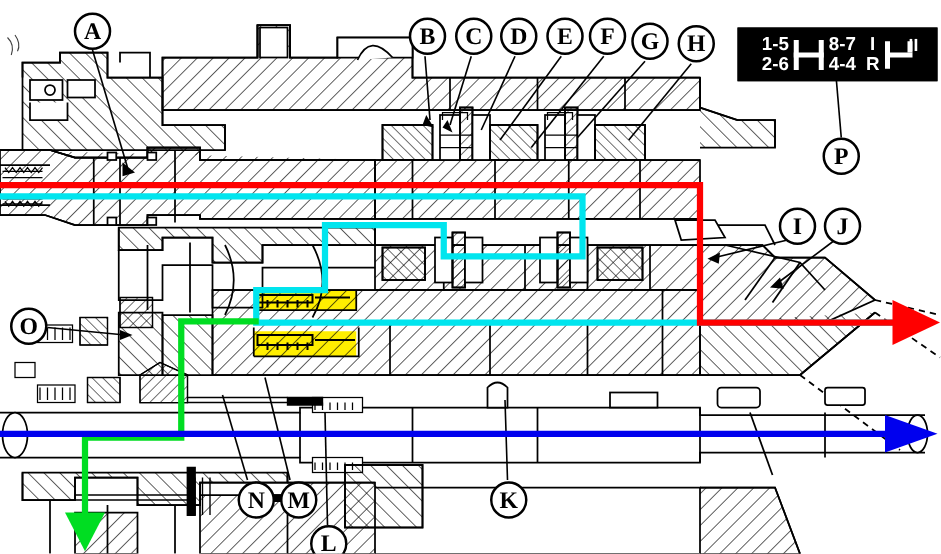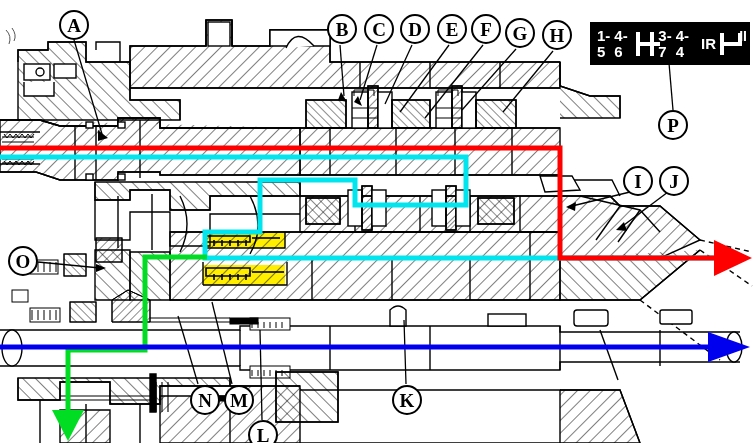--- a/index.html
+++ b/index.html
@@ -6,22 +6,22 @@
   body{font-family:"Liberation Sans",sans-serif;}
   #stage{position:relative;width:753px;height:443px;background:#ffffff;overflow:hidden;}
   #stage svg.layer{position:absolute;left:0;top:0;width:753px;height:443px;}
   .callout{position:absolute;border:2.5px solid #000;border-radius:50%;background:#fff;
            display:flex;align-items:center;justify-content:center;
            font-weight:bold;font-family:"Liberation Serif",serif;color:#000;
            width:30px;height:30px;font-size:19px;line-height:1;box-sizing:border-box;}
   .shiftbox{position:absolute;background:#000;border:1px solid #000;
             display:flex;align-items:center;justify-content:center;}
   .shiftinner{display:flex;align-items:center;gap:3px;padding:0 6px;}
-  .gpair{display:flex;flex-direction:row;align-items:center;color:#fff;
-         font-family:"Liberation Sans",sans-serif;font-weight:bold;font-size:15px;line-height:1.02;}
+  .gpair{display:flex;flex-direction:column;align-items:center;color:#fff;
+         font-family:"Liberation Sans",sans-serif;font-weight:bold;font-size:15px;line-height:1.02;text-align:right;}
   .hgate{width:26px;height:24px;position:relative;}
   .hgate i{position:absolute;background:#fff;}
   .hgate .l{left:1px;top:0;width:4px;height:24px;}
   .hgate .r{right:1px;top:0;width:4px;height:24px;}
   .hgate .m{left:1px;top:10px;width:24px;height:4px;}
   .hgate2{width:24px;height:22px;position:relative;}
   .hgate2 i{position:absolute;background:#fff;}
   .hgate2 .l{left:1px;top:0;width:4px;height:22px;}
   .hgate2 .m{left:1px;top:9px;width:22px;height:4px;}
   .hgate2 .r{right:1px;top:0;width:4px;height:9px;}
@@ -348,29 +348,29 @@
   <div class="callout" style="left:248px;top:420px;">L</div>
   <div class="callout" style="left:224px;top:385px;">M</div>
   <div class="callout" style="left:190px;top:385px;">N</div>
   <div class="callout" style="left:8px;top:246px;">O</div>
   <div class="callout" style="left:658px;top:110px;">P</div>
 
   <div class="shiftbox" style="left:590px;top:22px;width:158px;height:41px;">
     <div class="shiftinner">
       <div class="gpair">
         <span>1-5</span>
-        <span>4-6</span>
+        <span>2-6</span>
       </div>
       <div class="hgate">
         <i class="l"></i>
           <i class="m"></i>
           <i class="r"></i>
       </div>
       <div class="gpair">
-        <span>3-7</span>
+        <span>8-7</span>
         <span>4-4</span>
       </div>
       <div class="gpair" style="margin-left:5px;">
         <span>I</span>
         <span>R</span>
       </div>
       <div style="position:relative;display:flex;align-items:flex-start;">
         <div class="hgate2">
           <i class="l"></i>
             <i class="m"></i>

